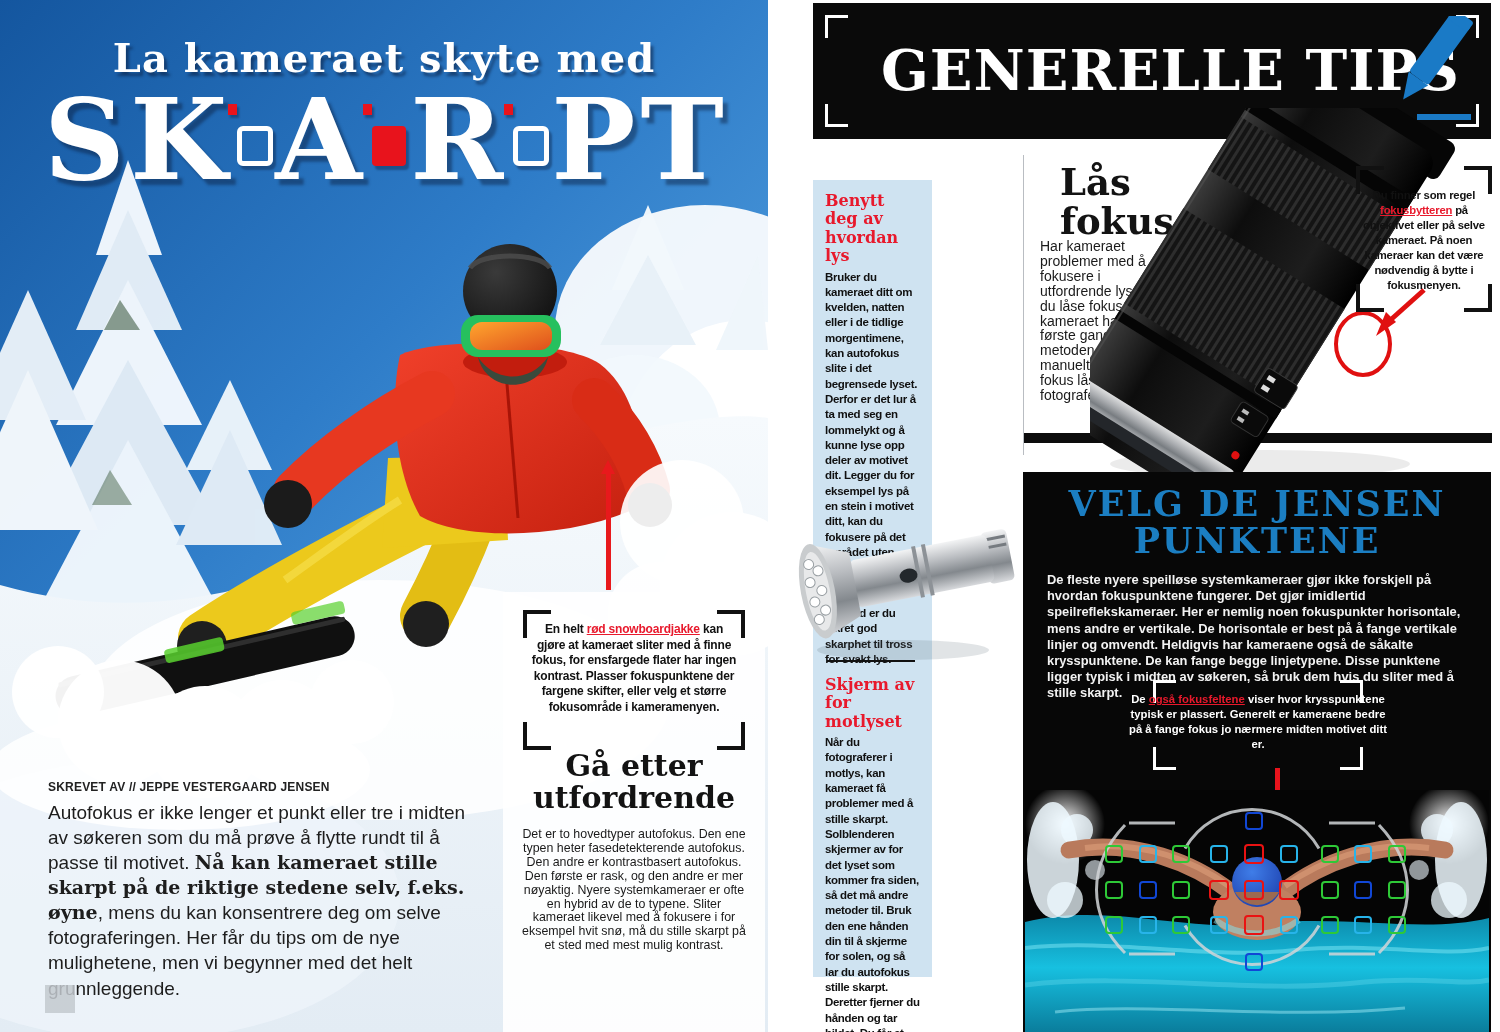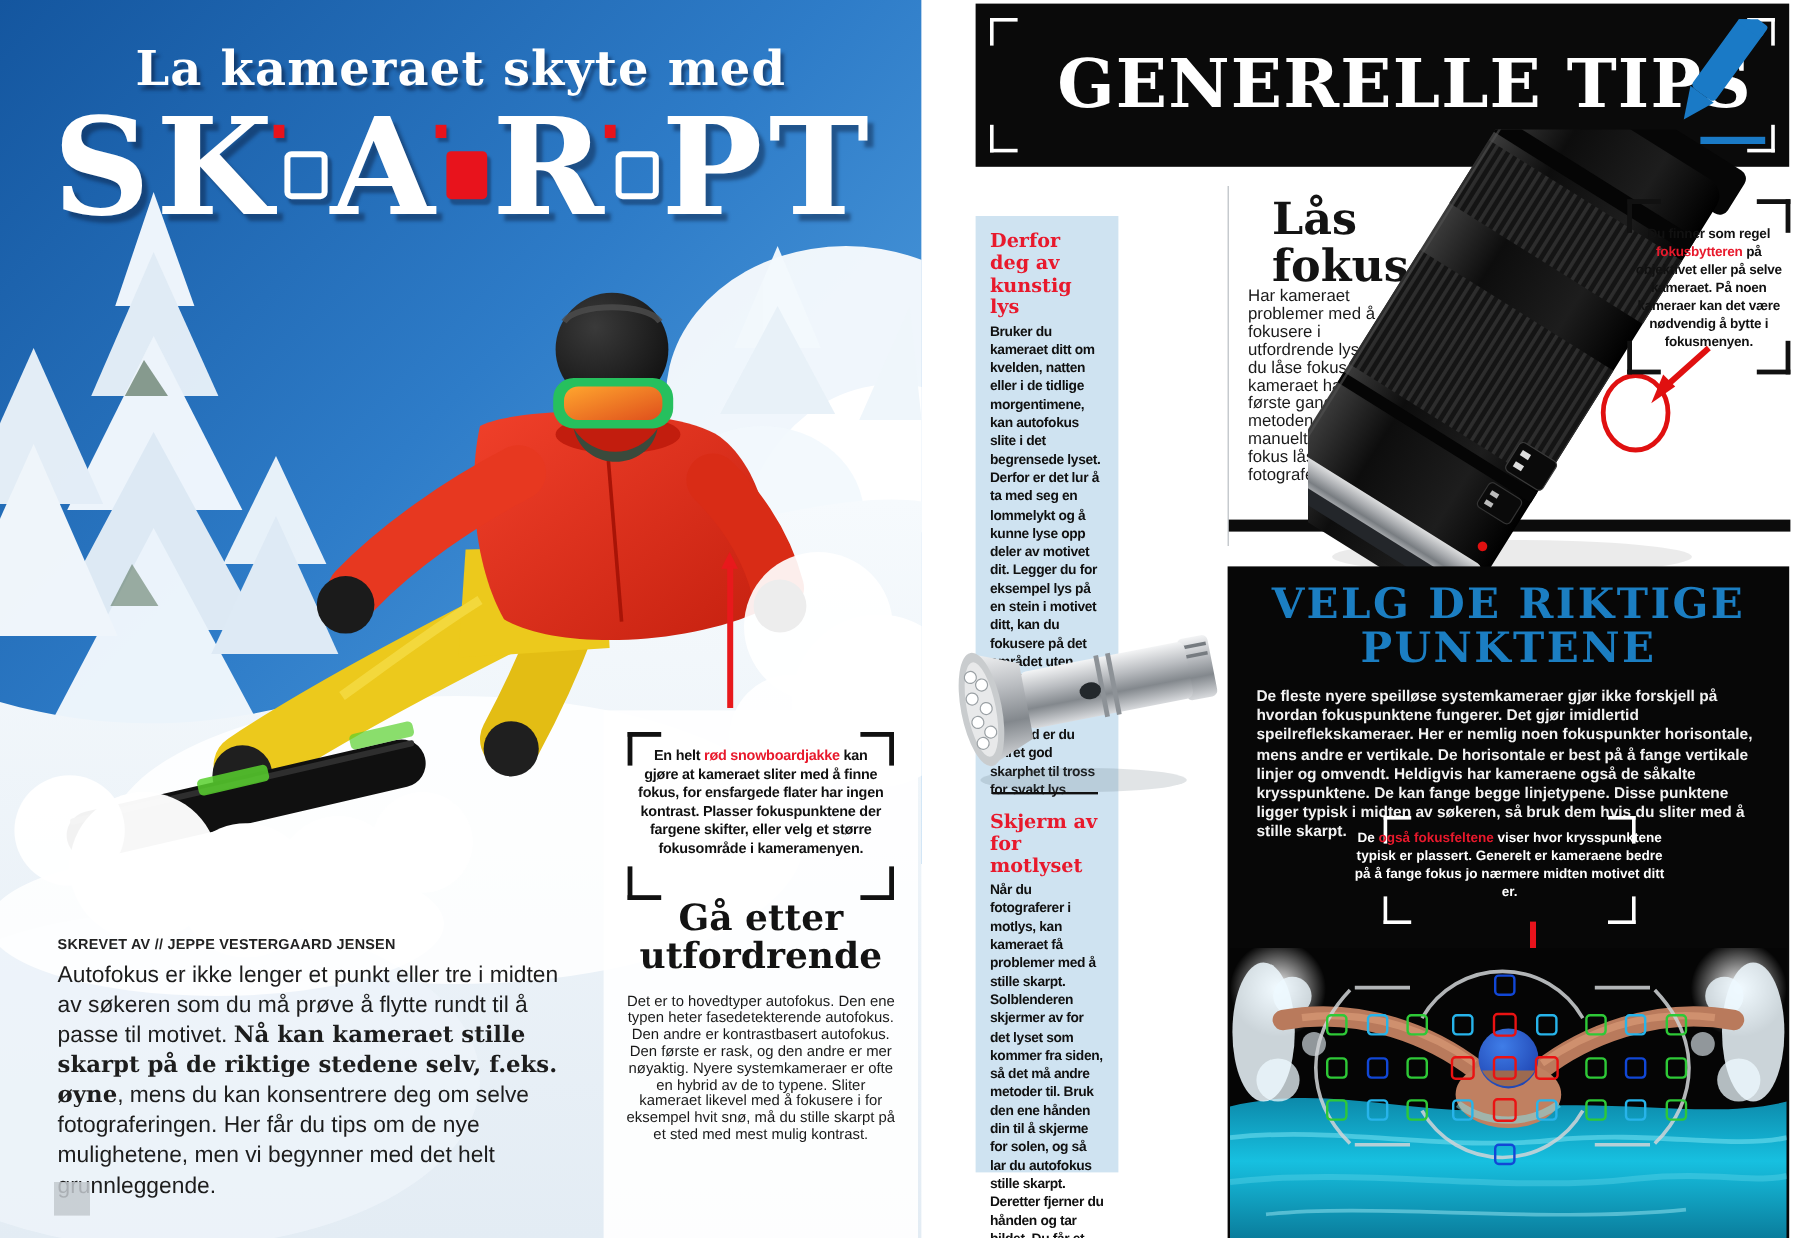--- a/index.html
+++ b/index.html
@@ -30,21 +30,21 @@
   .hl-sep .sq{position:absolute;left:5px;top:36px;width:26px;height:30px;border:5px solid #fff;border-radius:6px;box-shadow:3px 4px 2px rgba(10,28,60,.4);}
   .hl-sep.filled .sq{background:#e8131c;border:none;width:34px;height:40px;border-radius:4px;}
 
   #arrow-left{left:601px;top:460px;width:15px;height:132px;}
   #arrow-left .head{position:absolute;left:0;top:0;width:0;height:0;border-left:7.5px solid transparent;border-right:7.5px solid transparent;border-bottom:14px solid #e8191c;}
   #arrow-left .shaft{position:absolute;left:5px;top:12px;width:5px;height:118px;background:#e8191c;}
 
   #left-panel{left:503px;top:592px;width:262px;height:440px;background:rgba(255,255,255,.9);}
   #left-callout-text{position:absolute;left:28px;top:30px;width:206px;text-align:center;
       font-size:12px;font-weight:bold;letter-spacing:-.2px;line-height:1.3;color:#111;}
-  .hl-red{color:#e8192c;}
+  .hl-red{color:#e8192c;text-decoration:underline;}
   #contrast-head{position:absolute;left:0;top:158px;width:100%;text-align:center;font-size:30px;line-height:1.07;color:#131313;}
   #contrast-body{position:absolute;left:17px;top:236px;width:228px;text-align:center;font-size:12.4px;line-height:13.9px;color:#1a1a1a;}
 
   #byline{left:48px;top:780px;font-size:12px;font-weight:bold;letter-spacing:.2px;color:#222;}
   #intro{left:48px;top:800px;width:436px;font-size:19px;line-height:1.32;color:#1d1d1d;}
   #intro .b{font-family:"DejaVu Serif",serif;font-weight:bold;}
   #page-corner{left:45px;top:985px;width:30px;height:28px;background:#c3c9cf;opacity:.85;}
 
   
   #banner{left:813px;top:3px;width:678px;height:136px;background:#0a0a0a;}
@@ -250,21 +250,21 @@
     <g transform="rotate(36 46 48)" fill="#1a7ac6">
       <rect x="34" y="-8" width="24" height="74" rx="4"></rect>
       <rect x="34" y="-12" width="24" height="12" rx="3"></rect>
       <polygon points="34,66 58,66 46,92"></polygon>
     </g>
     <rect x="34" y="98" width="54" height="6" fill="#1a7ac6"></rect>
   </svg>
 
   <div class="abs" id="sidebar">
     <div class="tip" id="tip1">
-      <h3>Derfor deg av kunstig lys</h3>
+      <h3>Benytt deg av hvordan lys</h3>
       <p>Bruker du kameraet ditt om kvelden, natten eller i de tidlige morgentimene, kan autofokus slite i det begrensede lyset. Derfor er det lur å ta med seg en lommelykt og å kunne lyse opp deler av motivet dit. Legger du for eksempel lys på en stein i motivet ditt, kan du fokusere på det området uten problemer, skru av lommelykten og ta bildet. Dermed er du sikret god skarphet til tross for svakt lys.</p>
     </div>
     <div id="sidebar-divider"></div>
     <div class="tip" id="tip2">
       <h3>Skjerm av for motlyset</h3>
       <p>Når du fotograferer i motlys, kan kameraet få problemer med å stille skarpt. Solblenderen skjermer av for det lyset som kommer fra siden, så det må andre metoder til. Bruk den ene hånden din til å skjerme for solen, og så lar du autofokus stille skarpt. Deretter fjerner du hånden og tar bildet. Du får et skarpt bilde og bevarer likevel en flott motlyseffekt.</p>
     </div>
   </div>
 
   <svg class="abs" id="flashlight" viewBox="0 0 232 182">
@@ -358,21 +358,21 @@
         <span class="tr"></span>
         <span class="bl"></span>
         <span class="br"></span>
     </div>
     <div id="lens-callout-text">
       <span>Du finner som regel </span><span class="hl-red">fokusbytteren</span><span> på objektivet eller på selve kameraet. På noen kameraer kan det være nødvendig å bytte i fokusmenyen.</span>
     </div>
   </div>
 
   <div class="abs" id="pointsbox">
-    <div class="slab" id="points-head">VELG DE RIKTIGE PUNKTENE</div>
+    <div class="slab" id="points-head">VELG DE JENSEN PUNKTENE</div>
     <div id="points-body">De fleste nyere speilløse systemkameraer gjør ikke forskjell på hvordan fokuspunktene fungerer. Det gjør imidlertid speilreflekskameraer. Her er nemlig noen fokuspunkter horisontale, mens andre er vertikale. De horisontale er best på å fange vertikale linjer og omvendt. Heldigvis har kameraene også de såkalte krysspunktene. De kan fange begge linjetypene. Disse punktene ligger typisk i midten av søkeren, så bruk dem hvis du sliter med å stille skarpt.</div>
     <div id="points-callout">
       <div class="corners thin" style="left:0;top:0;right:0;bottom:0;color:#fff;">
         <span class="tl"></span>
           <span class="tr"></span>
           <span class="bl"></span>
           <span class="br"></span>
       </div>
       <div id="points-callout-text">
         <span>De </span><span class="hl-red">også fokusfeltene</span><span> viser hvor krysspunktene typisk er plassert. Generelt er kameraene bedre på å fange fokus jo nærmere midten motivet ditt er.</span>

